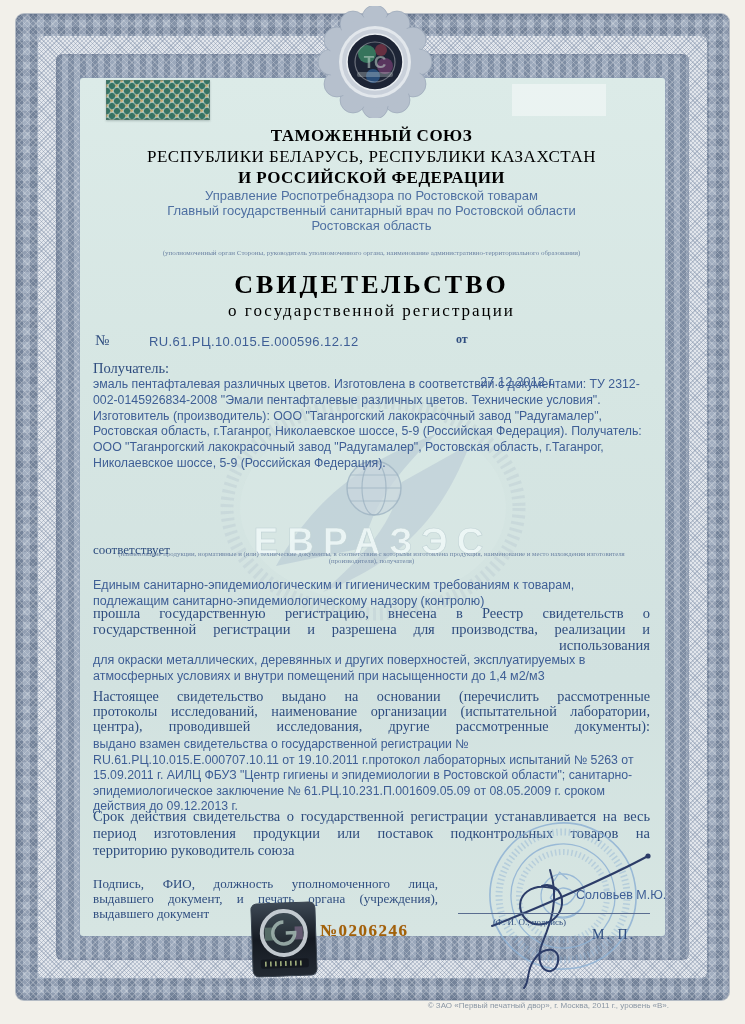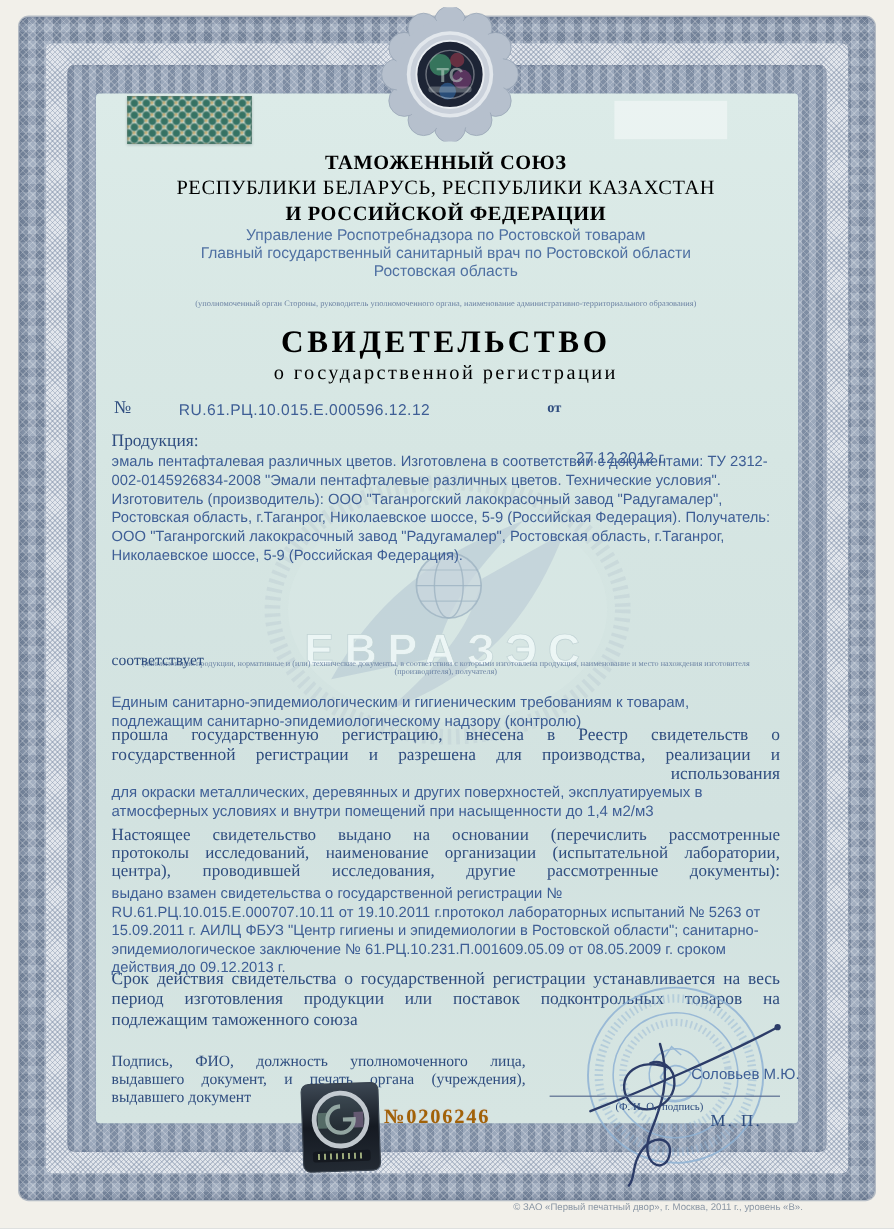--- a/index.html
+++ b/index.html
@@ -150,41 +150,41 @@
 <div class="abs block center serif fineprint" style="top:249px;font-size:7px;">(уполномоченный орган Стороны, руководитель уполномоченного органа, наименование административно-территориального образования)</div>
 
 <div class="abs block center serif navy" style="top:270px;font-size:26px;font-weight:bold;letter-spacing:3px;">СВИДЕТЕЛЬСТВО</div>
 <div class="abs block center serif navy" style="top:301px;font-size:17px;font-weight:normal;letter-spacing:2px;">о государственной регистрации</div>
 
 <div class="abs serif bodyserif" style="left:95px;top:332px;font-size:15px;">№</div>
 <div class="abs sans bodysans" style="left:118px;top:334px;font-size:13px;letter-spacing:.4px;margin-left:31px;">RU.61.РЦ.10.015.Е.000596.12.12</div>
 <div class="abs serif bodyserif" style="left:456px;top:332px;font-size:12px;font-weight:bold;">от</div>
 <div class="abs sans bodysans" style="left:480px;top:334px;font-size:13px;margin-top:40px;">27.12.2012 г.</div>
 
-<div class="abs serif bodyserif" style="left:93px;top:360px;font-size:14.5px;">Продукция:</div>
+<div class="abs serif bodyserif" style="left:93px;top:360px;font-size:14.5px;">Получатель:</div>
 <div class="abs block sans bodysans" style="top:377px;font-size:12.3px;line-height:15.8px;">эмаль пентафталевая различных цветов. Изготовлена в соответствии с документами: ТУ 2312-002-0145926834-2008 "Эмали пентафталевые различных цветов. Технические условия". Изготовитель (производитель): ООО "Таганрогский лакокрасочный завод "Радугамалер", Ростовская область, г.Таганрог, Николаевское шоссе, 5-9 (Российская Федерация).  Получатель: ООО "Таганрогский лакокрасочный завод "Радугамалер", Ростовская область, г.Таганрог, Николаевское шоссе, 5-9 (Российская Федерация).</div>
 
 <div class="abs block center serif fineprint" style="top:550px;font-size:6.8px;z-index:3;">(наименование продукции, нормативные и (или) технические документы, в соответствии с которыми изготовлена продукция, наименование и место нахождения изготовителя (производителя), получателя)</div>
 
 <div class="abs serif bodyserif" style="left:93px;top:542px;font-size:13px;z-index:3;">соответствует</div>
 <div class="abs block sans bodysans" style="top:578px;font-size:12.5px;line-height:15.5px;z-index:3;">Единым санитарно-эпидемиологическим и гигиеническим требованиям к товарам, подлежащим санитарно-эпидемиологическому надзору (контролю)</div>
 
 <div class="abs block serif bodyserif jline" style="top:605px;font-size:14.5px;z-index:3;">прошла государственную регистрацию, внесена в Реестр свидетельств о</div>
 <div class="abs block serif bodyserif jline" style="top:621px;font-size:14.5px;z-index:3;">государственной регистрации и разрешена для производства, реализации и</div>
 <div class="abs block serif bodyserif lastline" style="top:637px;font-size:14.5px;z-index:3;text-align:right;">использования</div>
 <div class="abs block sans bodysans" style="top:653px;font-size:12.5px;line-height:15.5px;z-index:3;">для окраски металлических, деревянных и других поверхностей, эксплуатируемых в атмосферных условиях и внутри помещений при насыщенности до 1,4 м2/м3</div>
 
 <div class="abs block serif bodyserif jline" style="top:688px;font-size:14.2px;">Настоящее свидетельство выдано на основании (перечислить рассмотренные</div>
 <div class="abs block serif bodyserif jline" style="top:703px;font-size:14.2px;">протоколы исследований, наименование организации (испытательной лаборатории,</div>
 <div class="abs block serif bodyserif jline" style="top:718px;font-size:14.2px;">центра), проводившей исследования, другие рассмотренные документы):</div>
 <div class="abs block sans bodysans" style="top:737px;font-size:12.3px;line-height:15.5px;">выдано взамен свидетельства о государственной регистрации № RU.61.РЦ.10.015.Е.000707.10.11 от 19.10.2011 г.протокол лабораторных испытаний № 5263 от 15.09.2011 г. АИЛЦ ФБУЗ "Центр гигиены и эпидемиологии в Ростовской области"; санитарно-эпидемиологическое заключение № 61.РЦ.10.231.П.001609.05.09 от 08.05.2009 г. сроком действия до 09.12.2013 г.</div>
 
 <div class="abs block serif bodyserif jline" style="top:808px;font-size:14.5px;">Срок действия свидетельства о государственной регистрации устанавливается на весь</div>
 <div class="abs block serif bodyserif jline" style="top:825px;font-size:14.5px;">период изготовления продукции или поставок подконтрольных товаров на</div>
-<div class="abs block serif bodyserif lastline" style="top:842px;font-size:14.5px;">подлежащим таможенного союза</div>
+<div class="abs block serif bodyserif lastline" style="top:842px;font-size:14.5px;">территорию руководитель союза</div>
 
 <div class="abs serif bodyserif jline" style="left:93px;top:876px;width:345px;font-size:13px;">Подпись, ФИО, должность уполномоченного лица,</div>
 <div class="abs serif bodyserif jline" style="left:93px;top:891px;width:345px;font-size:13px;">выдавшего документ, и печать органа (учреждения),</div>
 <div class="abs serif bodyserif lastline" style="left:93px;top:906px;width:345px;font-size:13px;">выдавшего документ</div>
 
 <svg class="abs" style="left:478px;top:816px;z-index:2;" width="170" height="160" viewBox="0 0 170 160">
   <g transform="rotate(-8 85 80)" stroke="#8fb2d4" fill="none" opacity="0.85">
     <circle cx="85" cy="80" r="73" stroke-width="1.6"></circle>
     <circle cx="85" cy="80" r="64" stroke-width="7" stroke-dasharray="1.5 2.6" opacity="0.55"></circle>
     <circle cx="85" cy="80" r="52" stroke-width="1.3"></circle>
@@ -200,21 +200,21 @@
   <g stroke="#2c3c68" fill="none" stroke-width="2" stroke-linecap="round">
     <circle cx="186" cy="28" r="2.6" fill="#2c3c68" stroke="none"></circle>
     <path d="M186,28 C145,50 76,80 30,98"></path>
     <path d="M96,62 C70,52 52,68 60,86 C70,105 98,96 100,76 C101,60 88,55 80,58"></path>
     <path d="M88,42 C98,72 88,96 80,116 C70,142 92,152 96,134 C99,120 82,116 72,132 C64,143 68,153 62,160"></path>
   </g>
 </svg>
 
 <div class="abs sans bodysans" style="left:576px;top:888px;font-size:12.5px;z-index:5;">Соловьев М.Ю.</div>
 <div class="abs fio-line" style="left:458px;top:913px;width:192px;z-index:5;"></div>
-<div class="abs serif bodyserif" style="left:482px;top:917px;width:135px;text-align:center;font-size:9px;z-index:5;">(Ф. И. О., подпись)</div>
+<div class="abs serif bodyserif" style="left:462px;top:917px;width:135px;text-align:center;font-size:9px;z-index:5;">(Ф. И. О., подпись)</div>
 <div class="abs serif bodyserif" style="left:592px;top:927px;font-size:14px;letter-spacing:2px;z-index:5;">М. П.</div>
 
 <svg class="abs" style="left:251px;top:902px;z-index:6;transform:rotate(-2deg);" width="66" height="75" viewBox="0 0 66 75">
   <defs>
     <linearGradient id="stk" x1="0" y1="0" x2="0" y2="1">
       <stop offset="0" stop-color="#3d4854"></stop>
       <stop offset="0.5" stop-color="#151a22"></stop>
       <stop offset="1" stop-color="#232a33"></stop>
     </linearGradient>
   </defs>

